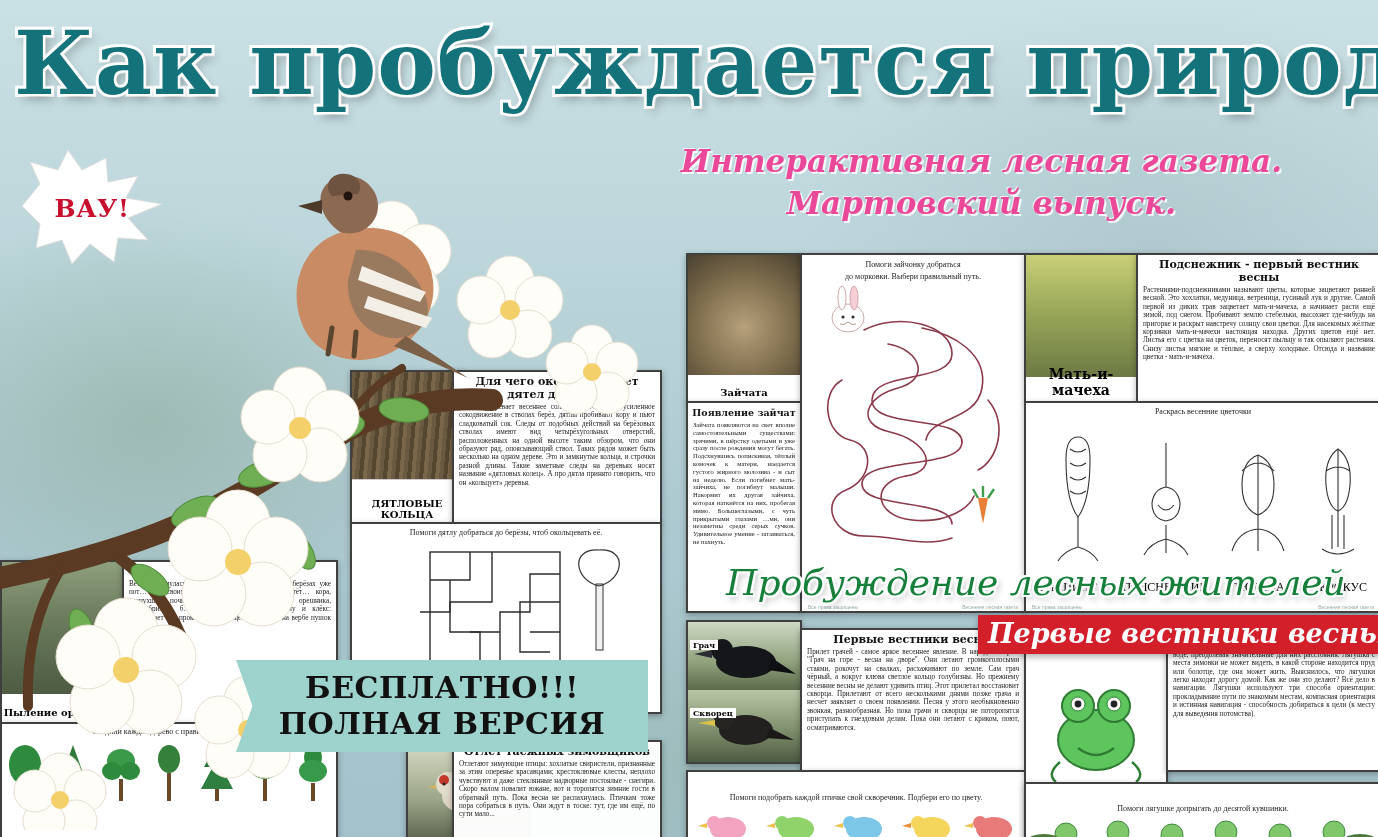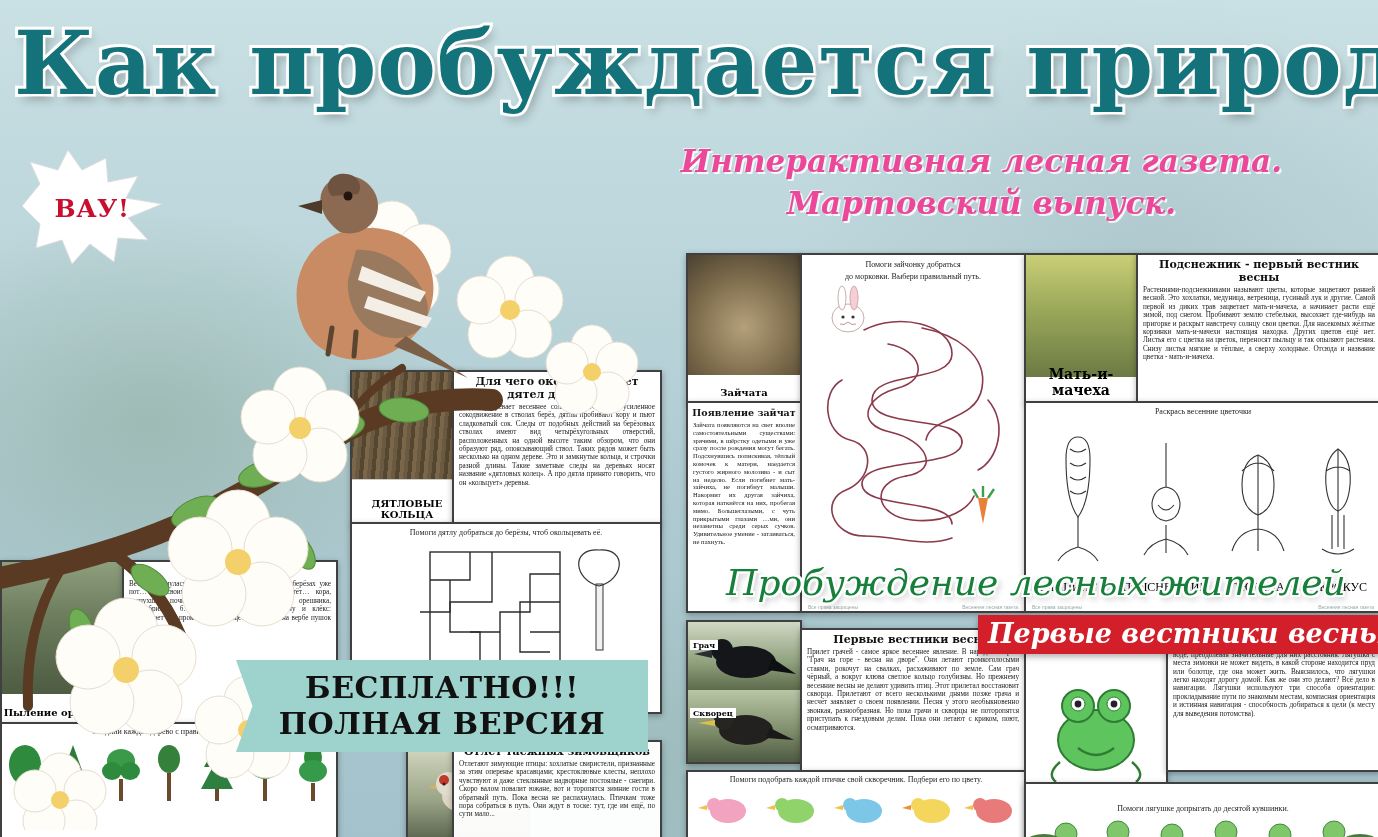--- a/index.html
+++ b/index.html
@@ -331,21 +331,21 @@
     </svg>
   </div>
   <div class="cap" style="position:absolute;left:2px;top:70px;font-size:8px;background:#fff;padding:0 3px;">Скворец</div>
 </div>
 <div class="sheet" style="left:800px;top:628px;width:222px;height:140px;">
   <div class="hd">Первые вестники весны</div>
   <p>Прилет грачей - самое яркое весеннее явление. В народе говорят: "Грач на горе - весна на дворе". Они летают громкоголосыми стаями, рокочут на свалках, расхаживают по земле. Сам грач чёрный, а вокруг клюва светлое кольцо голубизны. Но прежнему весенние весны не делают удивить птиц. Этот прилетал восстановит скворца. Прилетают от всего несколькими днями позже грача и несчёт заявляет о своем появлении. Песня у этого необыкновенно звонкая, разнообразная. Но пока грачи и скворцы не поторопятся приступать к гнездовым делам. Пока они летают с криком, поют, осматриваются.</p>
 </div>
 
 <div class="sheet" style="left:686px;top:770px;width:336px;height:67px;">
-  <div class="sub" style="padding-top:3px;">Помоги подобрать каждой птичке свой скворечник. Подбери его по цвету.</div>
+  <div class="sub" style="padding-top:21px;">Помоги подобрать каждой птичке свой скворечник. Подбери его по цвету.</div>
   <svg width="336" height="42" viewBox="0 0 336 42" style="display:block">
     <g>
       <ellipse cx="40" cy="24" rx="18" ry="12" fill="#f2a3c0"></ellipse>
         <circle cx="26" cy="18" r="7" fill="#f2a3c0"></circle>
         <polygon points="19,18 10,21 19,23" fill="#f2c14c"></polygon>
       <ellipse cx="108" cy="24" rx="18" ry="12" fill="#8fd36a"></ellipse>
         <circle cx="94" cy="18" r="7" fill="#8fd36a"></circle>
         <polygon points="87,18 78,21 87,23" fill="#f2c14c"></polygon>
       <ellipse cx="176" cy="24" rx="18" ry="12" fill="#7cc7e8"></ellipse>
         <circle cx="162" cy="18" r="7" fill="#7cc7e8"></circle>

